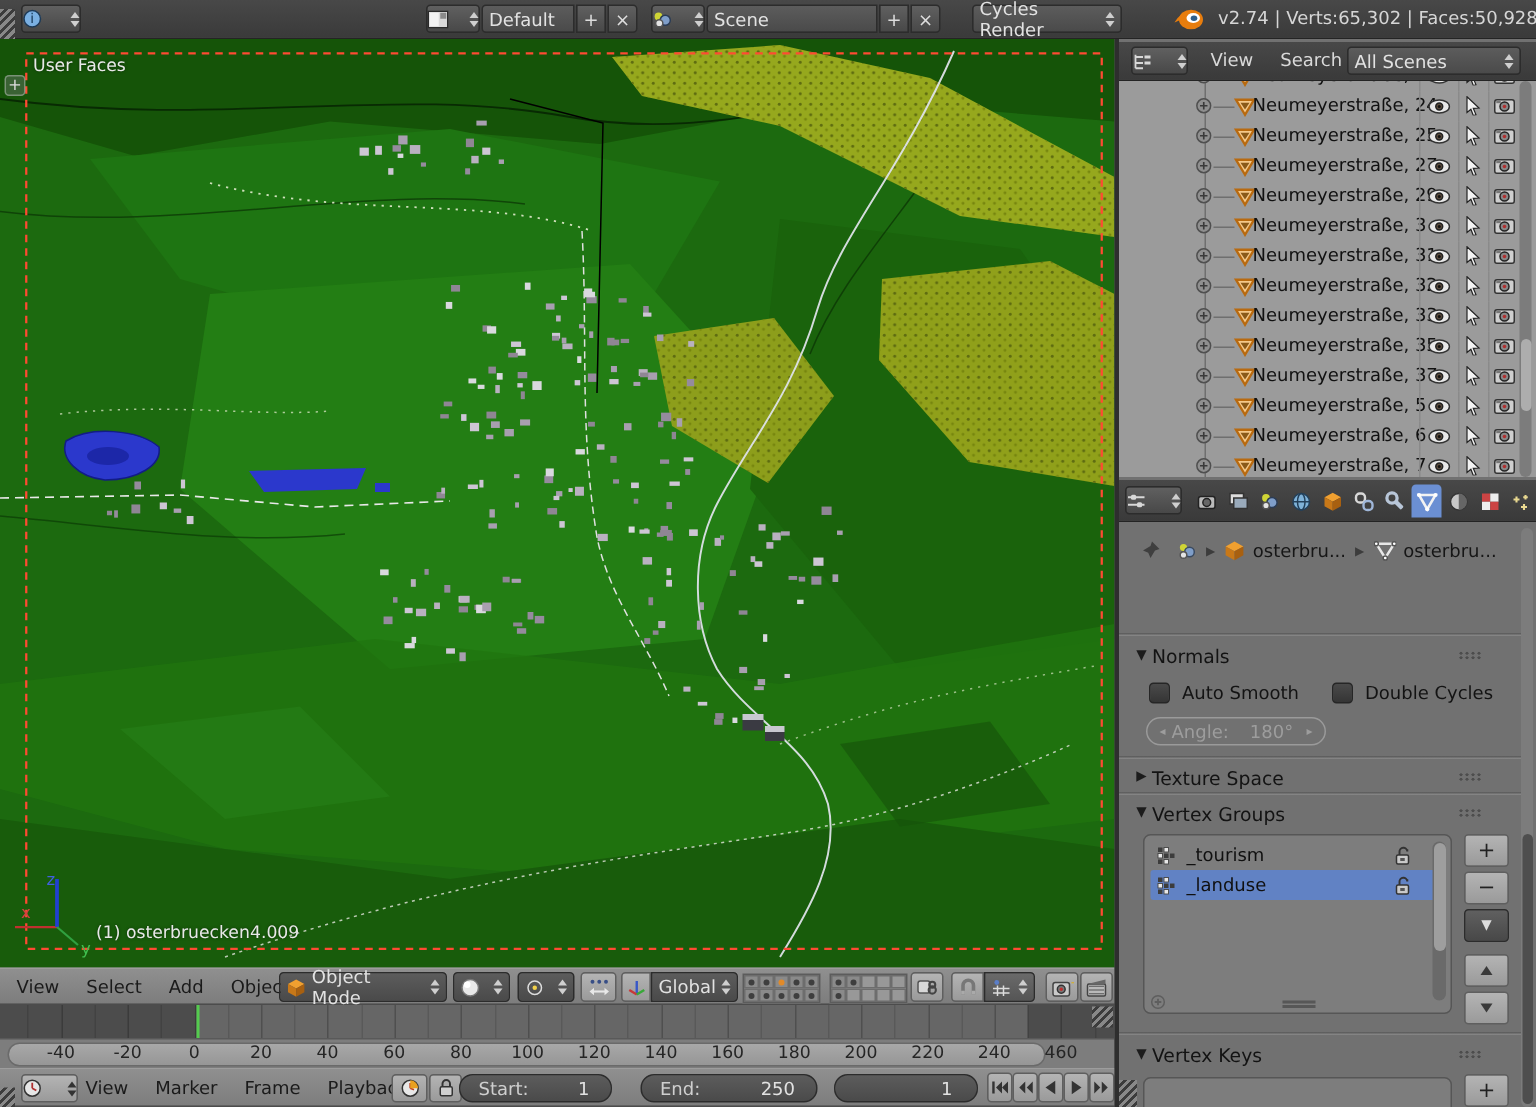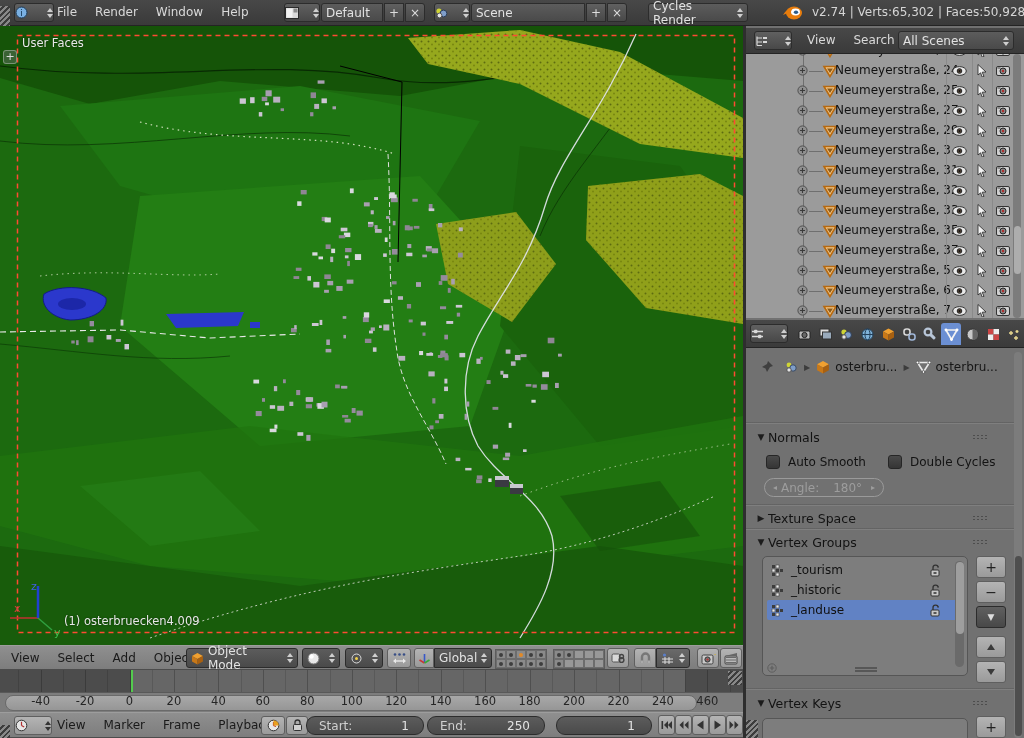--- a/index.html
+++ b/index.html
@@ -56,26 +56,20 @@
     <div class="abs btn-dark" style="left:14px;top:3px;width:40px;">
       <svg width="13" height="13" viewBox="0 0 13 13">
           <circle cx="6.5" cy="6.5" r="5.5" fill="#7ab0e2" stroke="#1d3a57"></circle>
           <text x="6.5" y="9.6" font-size="9" text-anchor="middle" fill="#10304d" font-family="DejaVu Sans">i</text>
         </svg>
       <span class="updn">
           <i class="u"></i>
           <i class="d"></i>
         </span>
     </div>
-    <div class="abs" style="left:48px;top:0;height:26px;display:flex;">
-        <span class="mi dark">File</span>
-        <span class="mi dark">Render</span>
-        <span class="mi dark">Window</span>
-        <span class="mi dark">Help</span>
-      </div>
     <div class="abs btn-dark" style="left:284px;top:3px;width:36px;">
       <svg width="14" height="12" viewBox="0 0 14 12">
           <rect x="0.5" y="0.5" width="13" height="11" fill="#d9d9d9" stroke="#2a2a2a"></rect>
           <rect x="1.5" y="1.5" width="6" height="9" fill="#f2f2f2"></rect>
           <rect x="8.5" y="1.5" width="4" height="4" fill="#8a8a8a"></rect>
         </svg>
       <span class="updn">
           <i class="u"></i>
           <i class="d"></i>
         </span>
@@ -625,21 +619,21 @@
           <path d="M6.5,6.5 L6.5,3 M6.5,6.5 L9,7.5" stroke="#c04020" stroke-width="1.2"></path>
           <path d="M6.5,1.2 A5.3,5.3 0 0 1 11.8,6.5 L6.5,6.5 Z" fill="#e8a020"></path>
         </svg>
     </div>
     <div class="abs btn-light" style="left:286px;top:3px;width:22px;height:19px;">
       <svg width="11" height="13" viewBox="0 0 11 13">
           <rect x="1.5" y="5.5" width="8" height="6" rx="1" fill="#d0d0d0" stroke="#333"></rect>
           <path d="M3,5.5 V3.5 A2.5,2.5 0 0 1 8,3.5 V5.5" fill="none" stroke="#333" stroke-width="1.3"></path>
         </svg>
     </div>
-    <div class="abs fld-dark" style="left:306px;top:3px;width:118px;height:19px;border-radius:9px;">
+    <div class="abs fld-dark" style="left:306px;top:3px;width:102px;height:19px;border-radius:9px;">
       <span style="color:#cfcfcf;margin-left:8px;">Start:</span>
       <span style="margin-left:auto;margin-right:10px;">1</span>
     </div>
     <div class="abs fld-dark" style="left:427px;top:3px;width:118px;height:19px;border-radius:9px;">
       <span style="color:#cfcfcf;margin-left:8px;">End:</span>
       <span style="margin-left:auto;margin-right:10px;">250</span>
     </div>
     <div class="abs fld-dark" style="left:556px;top:3px;width:96px;height:19px;border-radius:9px;">
       <span style="margin-left:auto;margin-right:12px;">1</span>
     </div>
@@ -1422,43 +1416,20 @@
                   <rect x="5" y="1" width="3" height="3" fill="#e8e8e8" stroke="#444" stroke-width="0.6"></rect>
                   <rect x="1" y="5" width="3" height="3" fill="#e8e8e8" stroke="#444" stroke-width="0.6"></rect>
                   <rect x="5" y="5" width="3" height="3"></rect>
                   <rect x="9" y="5" width="3" height="3"></rect>
                   <rect x="1" y="9" width="3" height="3"></rect>
                   <rect x="5" y="9" width="3" height="3" fill="#e8e8e8" stroke="#444" stroke-width="0.6"></rect>
                 </g>
               </svg>
             </span>
             <span class="nm">_tourism</span>
-            <span style="margin-left:auto;margin-right:22px;">
-              <svg width="12" height="13" viewBox="0 0 12 13">
-                <rect x="2" y="6" width="8" height="6" rx="1" fill="#c9c9c9" stroke="#333"></rect>
-                <path d="M4,6 V4 A2.6,2.6 0 0 1 9.2,3.6 L9.2,2.2" fill="none" stroke="#333" stroke-width="1.3"></path>
-                <rect x="4.5" y="8" width="3" height="2" fill="#555"></rect>
-              </svg>
-            </span>
-          </div>
-          <div class="vg-row">
-            <span style="margin-left:4px;">
-              <svg width="14" height="13" viewBox="0 0 14 13">
-                <g fill="#3c3c3c">
-                  <rect x="1" y="1" width="3" height="3"></rect>
-                  <rect x="5" y="1" width="3" height="3" fill="#e8e8e8" stroke="#444" stroke-width="0.6"></rect>
-                  <rect x="1" y="5" width="3" height="3" fill="#e8e8e8" stroke="#444" stroke-width="0.6"></rect>
-                  <rect x="5" y="5" width="3" height="3"></rect>
-                  <rect x="9" y="5" width="3" height="3"></rect>
-                  <rect x="1" y="9" width="3" height="3"></rect>
-                  <rect x="5" y="9" width="3" height="3" fill="#e8e8e8" stroke="#444" stroke-width="0.6"></rect>
-                </g>
-              </svg>
-            </span>
-            <span class="nm">_historic</span>
             <span style="margin-left:auto;margin-right:22px;">
               <svg width="12" height="13" viewBox="0 0 12 13">
                 <rect x="2" y="6" width="8" height="6" rx="1" fill="#c9c9c9" stroke="#333"></rect>
                 <path d="M4,6 V4 A2.6,2.6 0 0 1 9.2,3.6 L9.2,2.2" fill="none" stroke="#333" stroke-width="1.3"></path>
                 <rect x="4.5" y="8" width="3" height="2" fill="#555"></rect>
               </svg>
             </span>
           </div>
           <div class="vg-row sel">
             <span style="margin-left:4px;">

